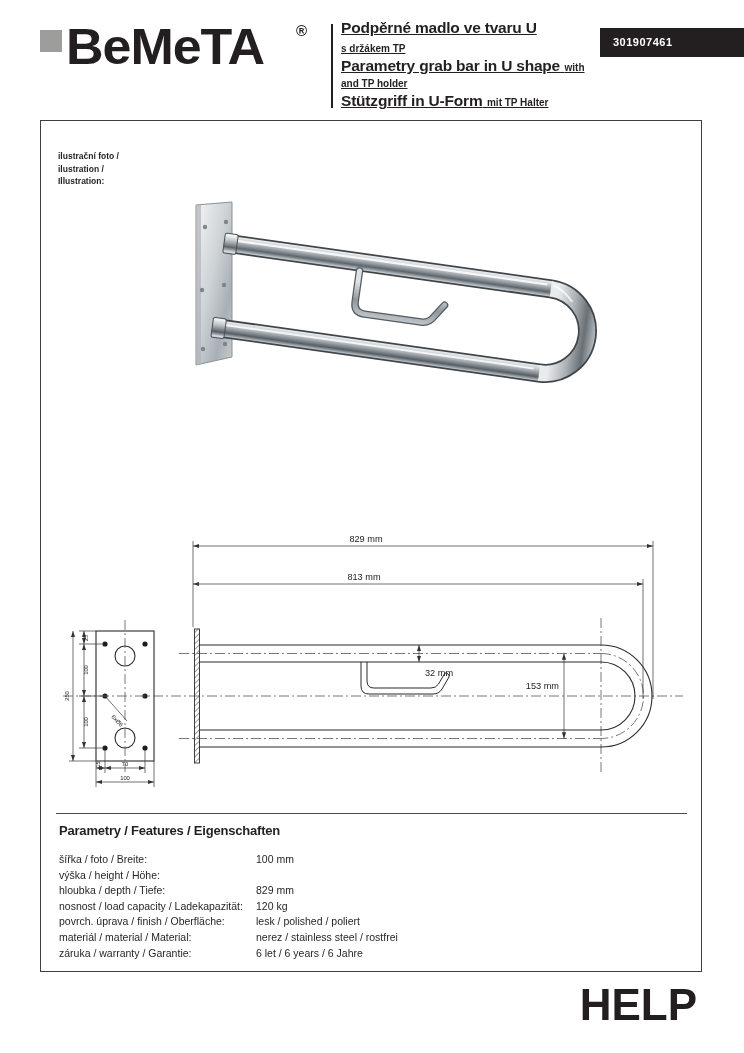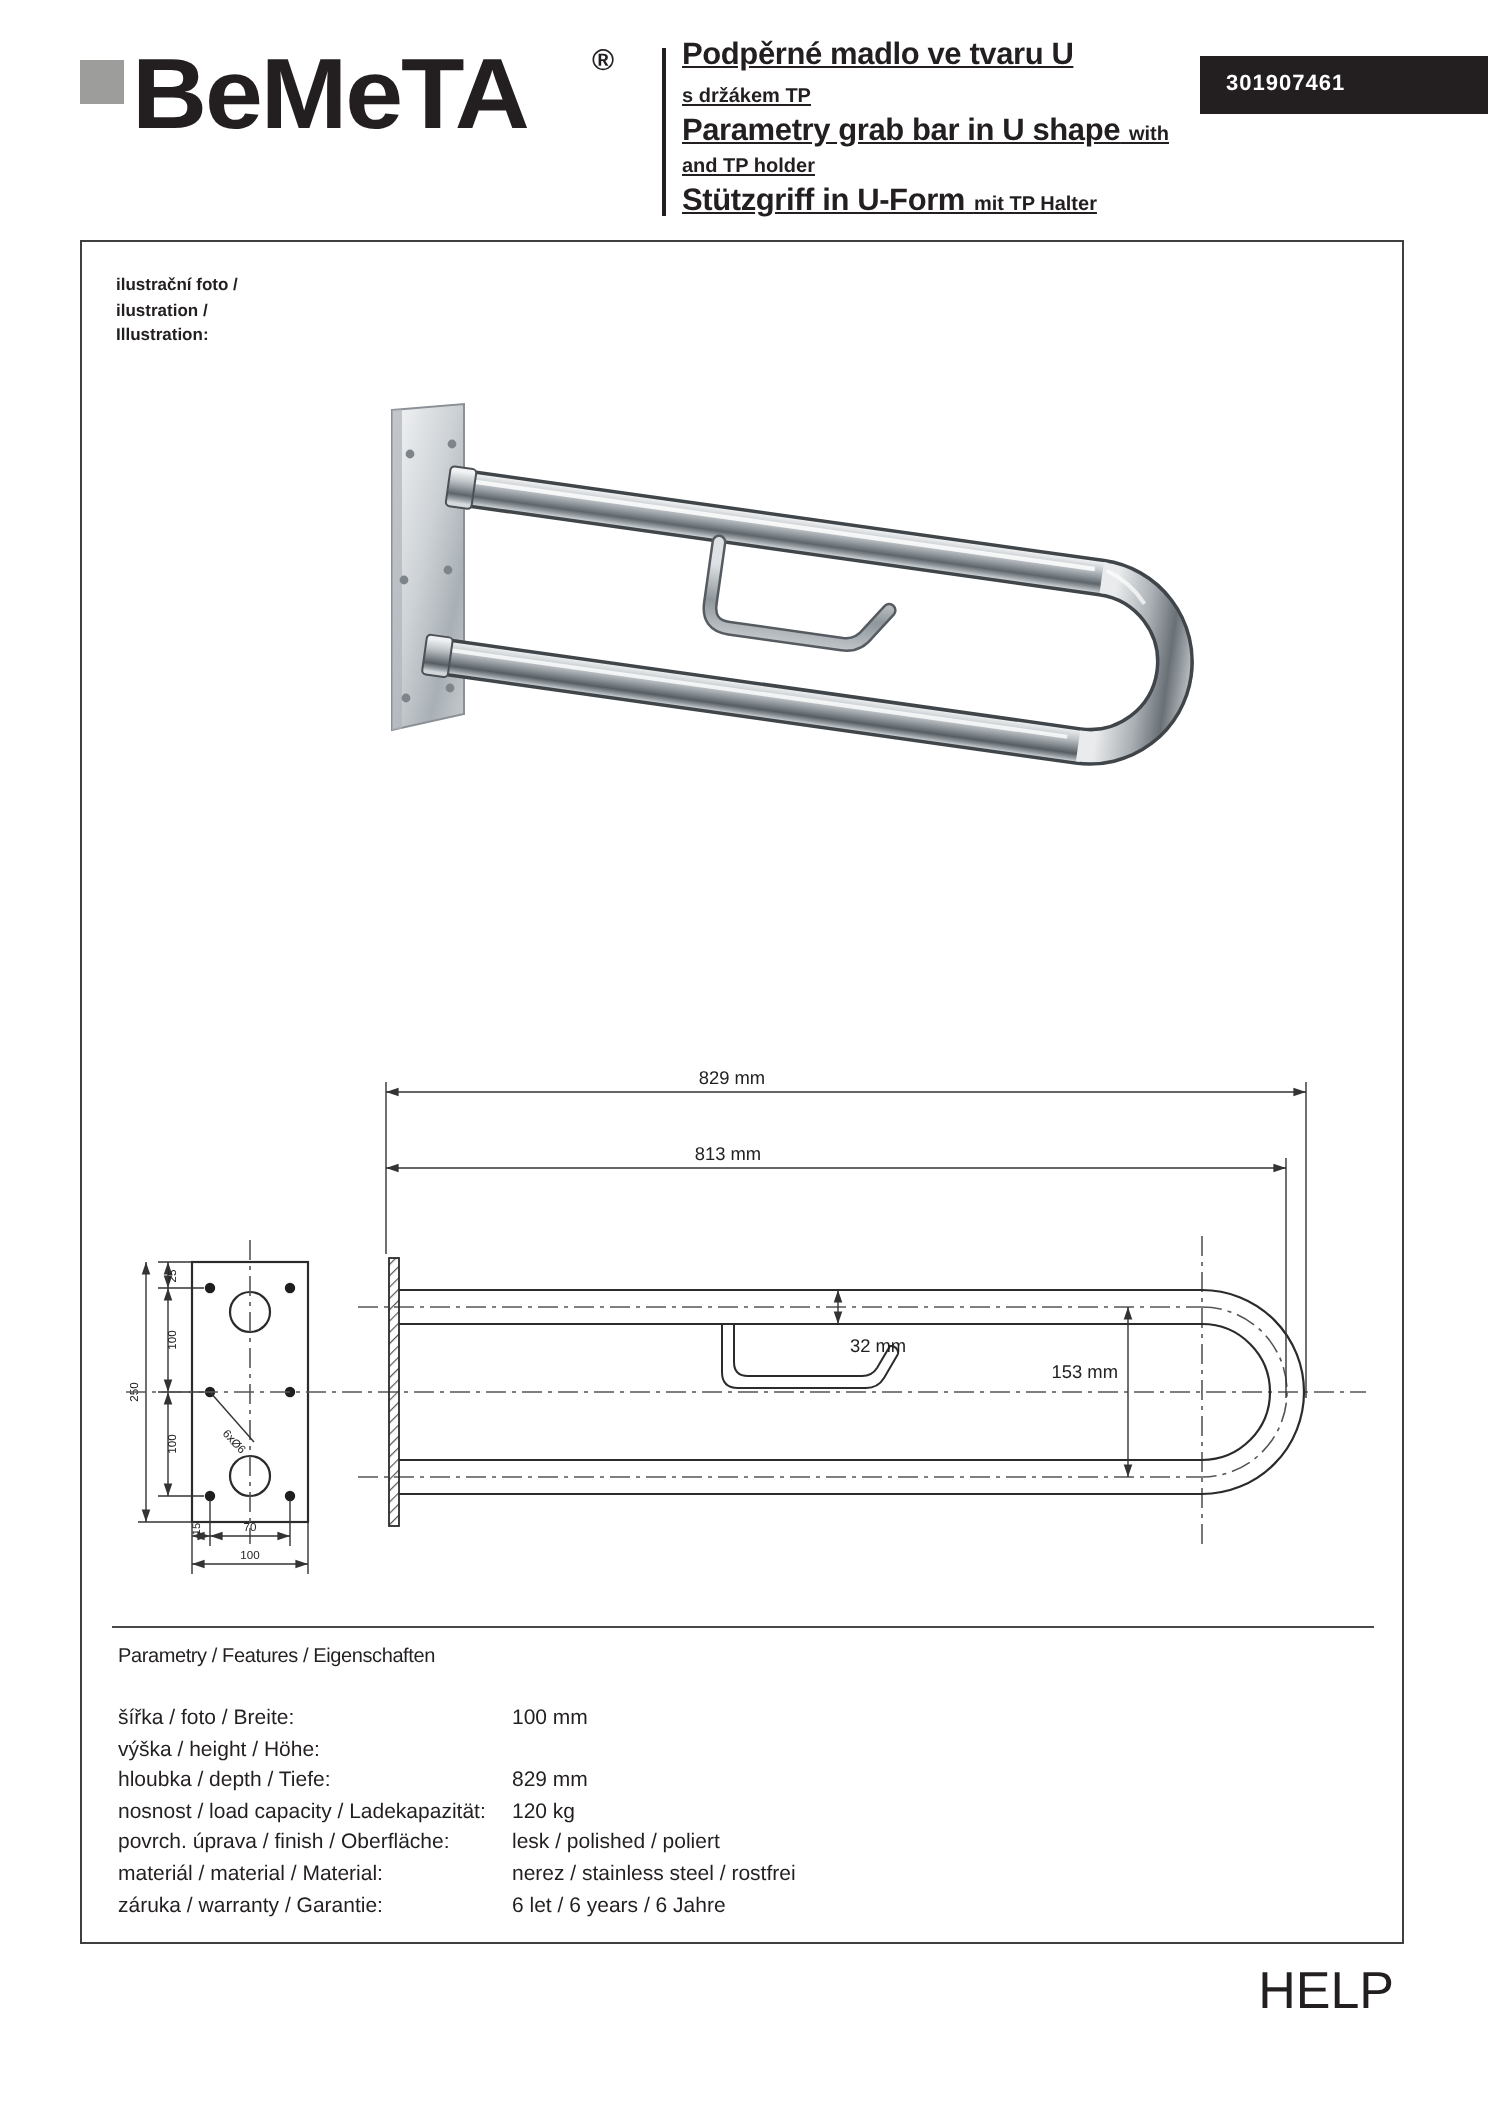--- a/index.html
+++ b/index.html
@@ -13,30 +13,30 @@
   .header-divider{position:absolute;left:331px;top:24px;width:2px;height:84px;background:#231f20;}
   .title-block{position:absolute;left:341px;top:20px;width:260px;line-height:1.05;text-decoration:underline;}
   .t-big{font-size:15.5px;font-weight:bold;letter-spacing:-0.2px;}
   .t-small{font-size:10px;font-weight:bold;}
   .title-block .row{margin-bottom:2px;}
   .badge{position:absolute;left:600px;top:28px;width:144px;height:29px;background:#231f20;}
   .badge span{display:block;color:#ffffff;font-size:11px;font-weight:bold;line-height:29px;padding-left:13px;letter-spacing:0.5px;}
   
   .content-box{position:absolute;left:40px;top:120px;width:660px;height:850px;
                border:1.2px solid #3f3f3f;background:#ffffff;}
-  .ill-label{position:absolute;left:17px;top:15px;font-size:8.5px;font-weight:bold;line-height:12.5px;}
+  .ill-label{position:absolute;left:17px;top:29px;font-size:8.5px;font-weight:bold;line-height:12.5px;}
   .photo{position:absolute;left:108px;top:66px;width:548px;height:316px;}
   .tech{position:absolute;left:10px;top:400px;width:645px;height:290px;}
   .param-sep{position:absolute;left:15px;top:692px;width:631px;height:1px;background:#4a4a4a;}
-  .param-heading{position:absolute;left:18px;top:702px;font-size:10px;font-weight:normal;letter-spacing:-0.2px;}
+  .param-heading{position:absolute;left:18px;top:702px;font-size:13px;font-weight:bold;letter-spacing:-0.2px;}
   .param-table{position:absolute;left:18px;top:731px;font-size:10.5px;line-height:15.6px;}
   .param-row{display:flex;}
   .param-label{width:197px;}
   .param-value{width:400px;}
-  .help-logo{position:absolute;right:47px;top:980px;font-size:26px;font-weight:normal;letter-spacing:0px;}
+  .help-logo{position:absolute;right:47px;top:980px;font-size:44px;font-weight:bold;letter-spacing:0px;}
   svg text{font-family:"Liberation Sans", sans-serif;fill:#222222;}
 </style>
 </head>
 <body>
 
 <div class="page">
 
   <div>
     <div class="logo-square"></div>
     <div class="logo-text">BeMeTA</div>

